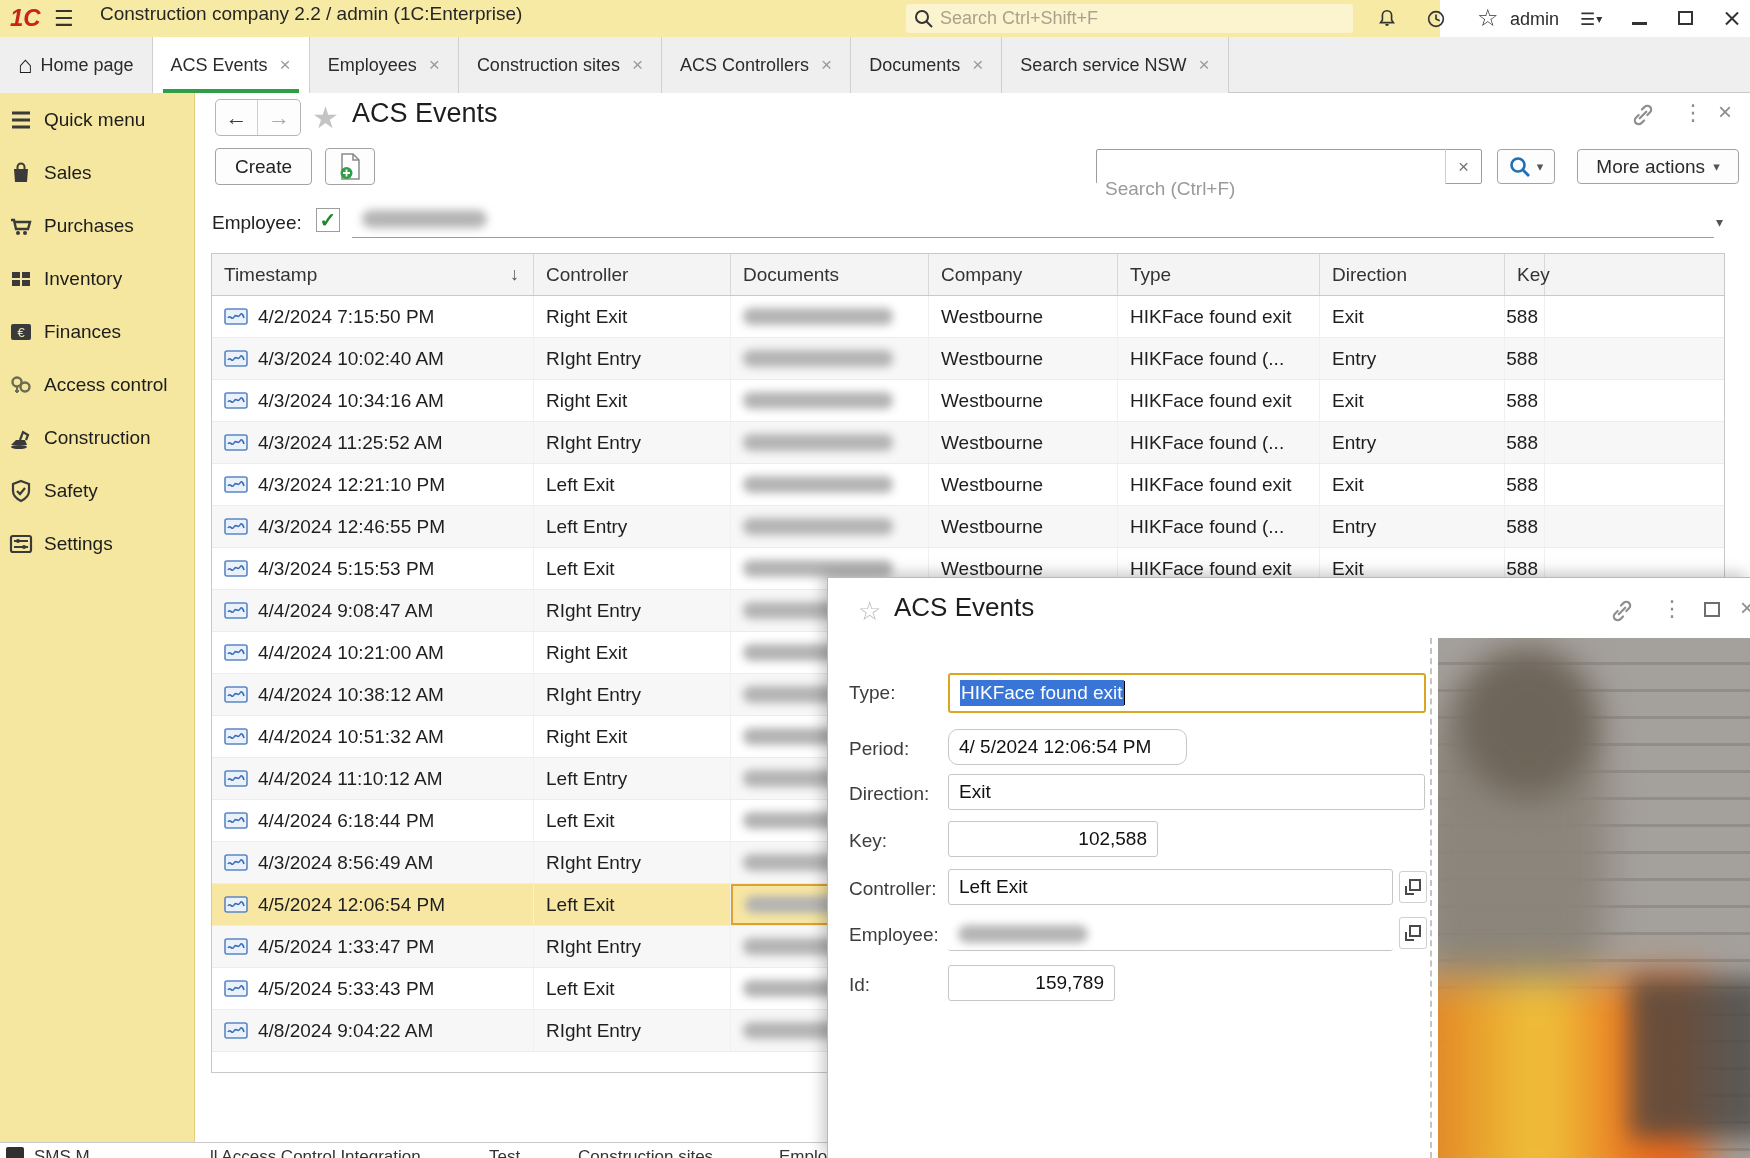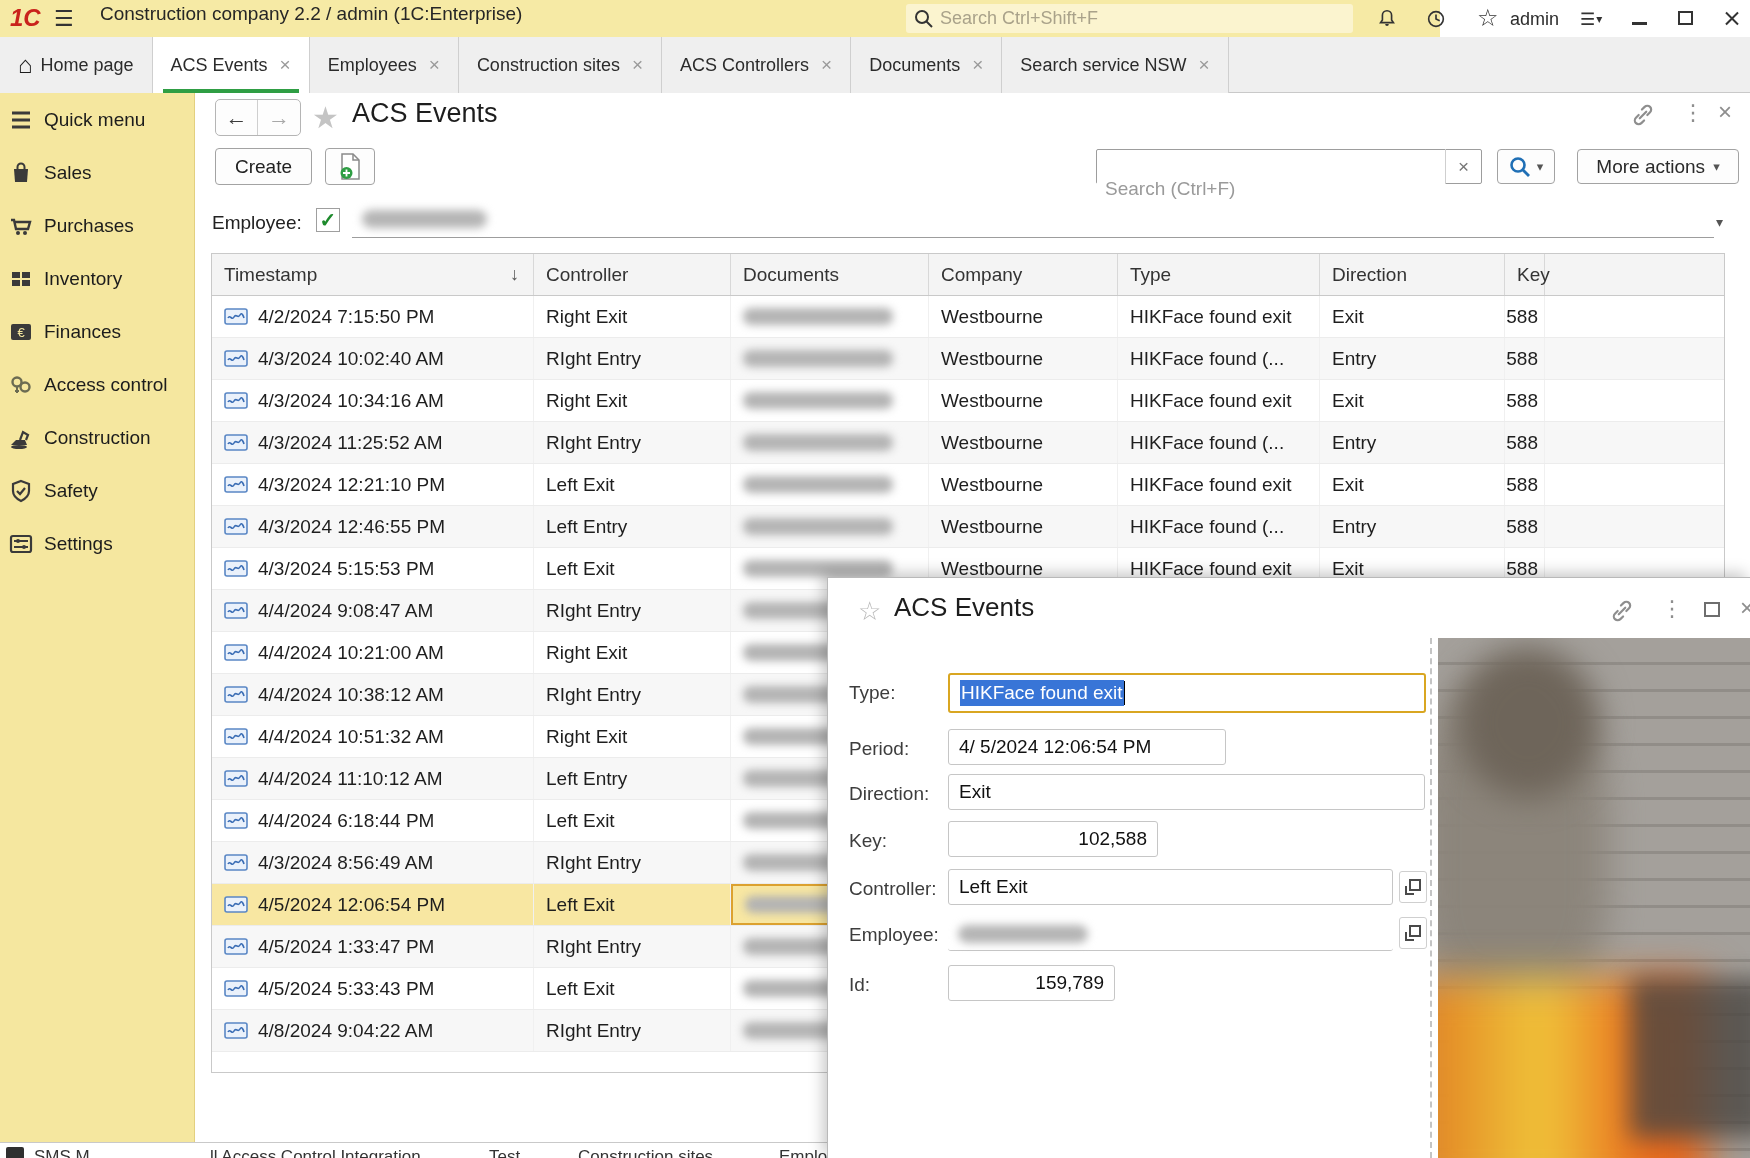--- a/index.html
+++ b/index.html
@@ -88,21 +88,21 @@
   #dlg-title { left:66px; top:14px; font-size:26px; color:#1d1d1d; }
   #dlg-link { left:781px; top:20px; }
   #dlg-kebab { left:833px; top:18px; font-size:22px; color:#8e8e8e; }
   #dlg-max { left:876px; top:24px; width:16px; height:15px; border:2px solid #6e6e6e; }
   #dlg-close { left:912px; top:16px; font-size:24px; color:#8e8e8e; }
   .dlg-label { position:absolute; left:21px; font-size:19px; color:#3d3d3d; }
   .dlg-field { position:absolute; left:120px; background:#fff; border:1px solid #c6c6c6; border-radius:3px; font-size:19px; color:#111; display:flex; align-items:center; padding:0 10px; }
   #f-type { top:95px; width:478px; height:40px; border:2px solid #d9a621; }
   #f-type .selbg { background:#3875d7; color:#fff; padding:2px 1px; }
   #f-type .caret { display:inline-block; width:1px; height:24px; background:#000; vertical-align:middle; }
-  #f-period { top:151px; width:278px; height:36px; }
+  #f-period { top:151px; width:239px; height:36px;border-radius:10px; }
   #f-direction { top:196px; width:477px; height:36px; }
   #f-key { top:243px; width:210px; height:36px; justify-content:flex-end; }
   #f-controller { top:291px; width:445px; height:36px; }
   #f-employee { top:339px; width:445px; height:34px; border:none; border-bottom:1px solid #c6c6c6; }
   #f-employee .blur { width:130px; height:18px; background:#b5b5b5; border-radius:9px; filter:blur(4px); }
   #f-id { top:387px; width:167px; height:36px; justify-content:flex-end; }
   .openbtn { position:absolute; left:571px; width:28px; height:32px; border:1px solid #cfcfcf; border-radius:3px; display:flex; align-items:center; justify-content:center; }
   #open-controller { top:293px; } #open-employee { top:339px; }
 
   

